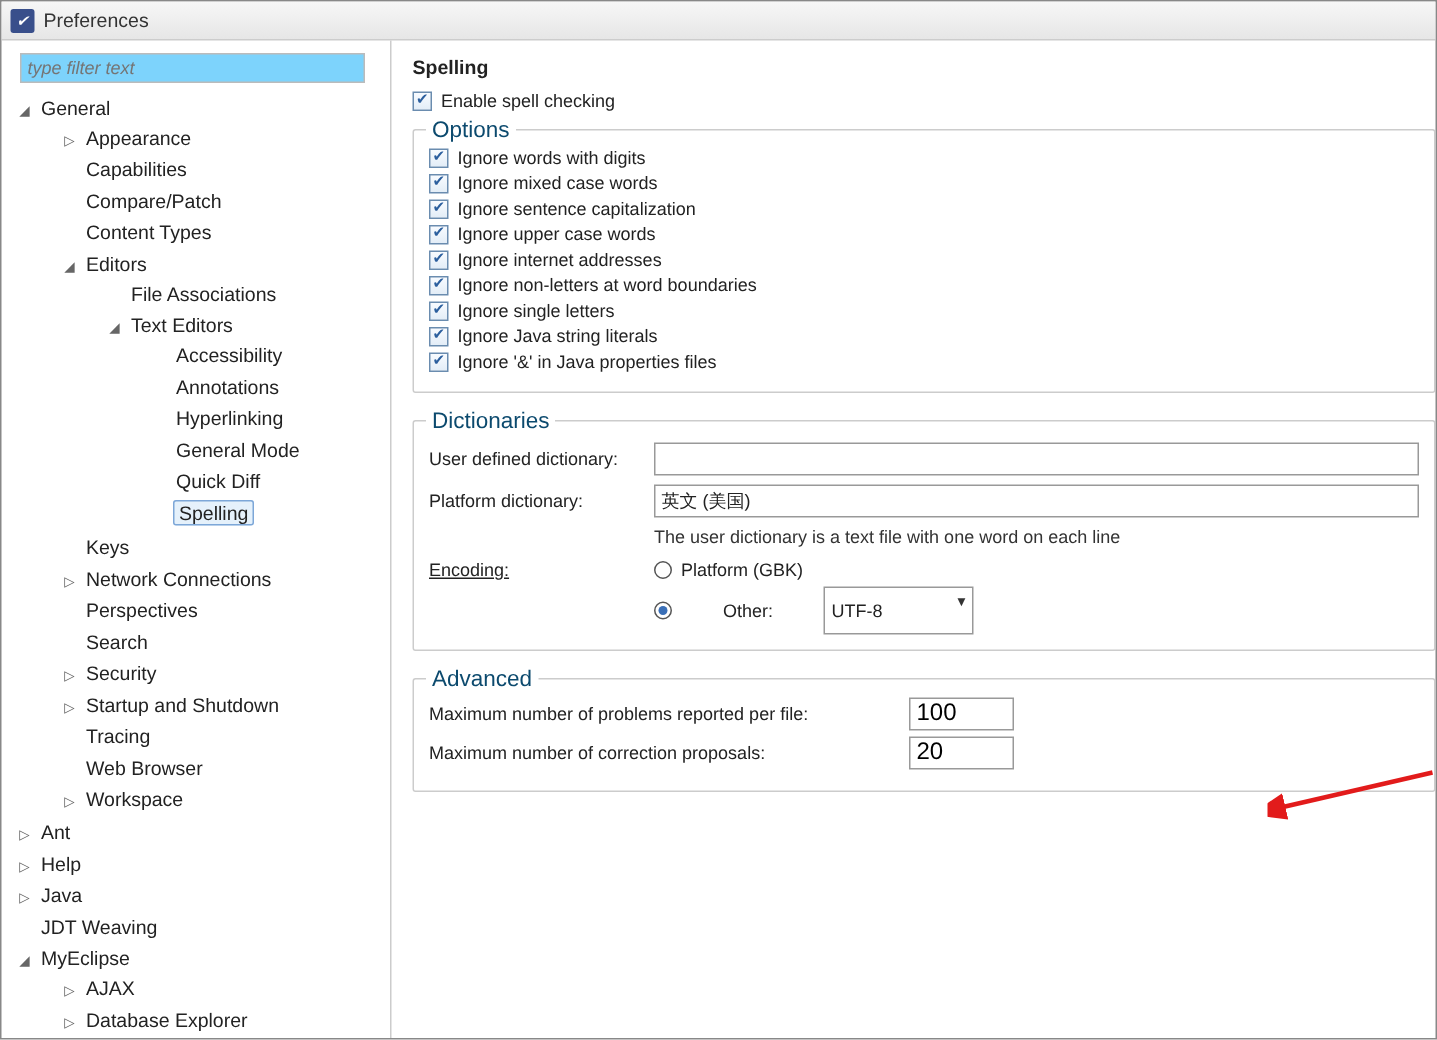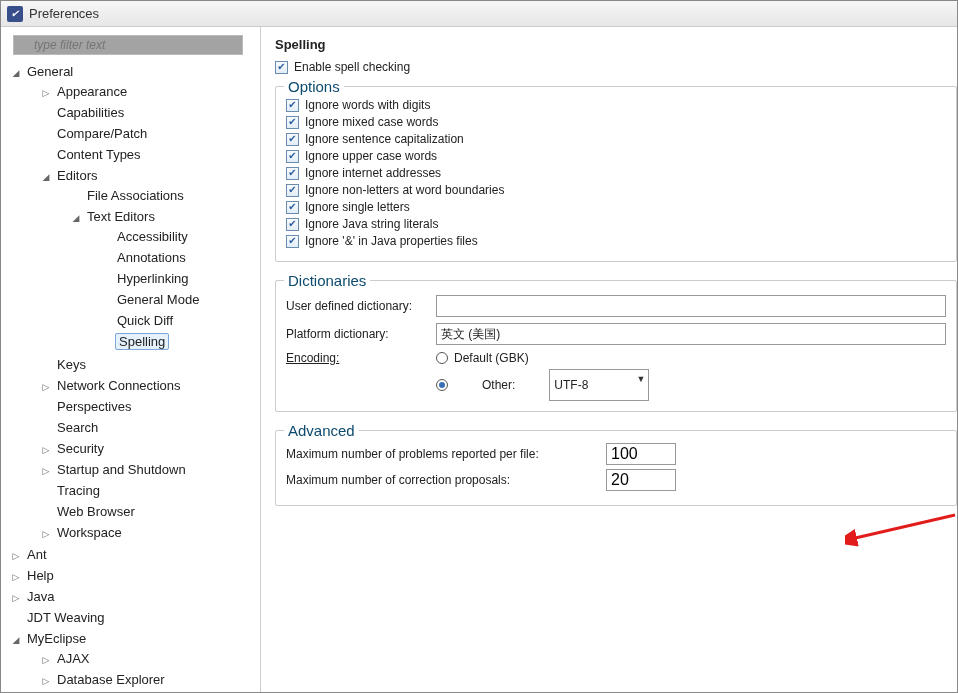--- a/index.html
+++ b/index.html
@@ -40,26 +40,26 @@
   
   .left {
     width:260px; min-width:260px;
     border-right:1px solid #ccc;
     padding:8px 4px 4px 8px;
     overflow-y:auto;
   }
   .filter {
     width: 230px;
     border:1px solid #bbb;
-    padding:2px 20px;
+    padding:2px 4px;
     font-size:12px;
     font-style:italic;
     color:#444;
     margin: 0 0 6px 4px;
-    background:#a3a3a3;
+    background:#7dd3fc;
   }
   .tree { list-style:none; padding-left:0; font-size:13px;}
   .tree li { position:relative; padding:1px 0 1px 16px; line-height:19px;}
   .tree ul { list-style:none; padding-left:14px;}
   .tw { display:inline-block; width:10px; text-align:center; color:#666; font-size:9px; position:absolute; left:2px; top:3px;}
   .node-label {padding:0 2px;}
   .selected {
     border:1px solid #7da7d8;
     background:#e5f1fb;
     padding:0 3px;
@@ -228,27 +228,28 @@
     <div class="fieldset">
       <div class="legend">Dictionaries</div>
       <div class="dict-row">
         <span class="dict-label">User defined dictionary:</span>
         <input class="dict-input" value="" style="">
       </div>
       <div class="dict-row">
         <span class="dict-label">Platform dictionary:</span>
         <div class="dict-input">英文 (美国)</div>
       </div>
+      <div class="dict-hint">The user dictionary is a text file with one word on each line</div>
 
       <div style="display:flex;">
         <div style="width:150px;text-decoration:underline;">Encoding:</div>
         <div>
           <div style="display:flex;align-items:center;margin-bottom:4px;">
             <span class="radio"></span>
-            <span>Default (GBK)</span>
+            <span>Platform (GBK)</span>
           </div>
           <div style="display:flex;align-items:center;gap:28px;">
             <span class="radio selected-dot"></span>
             <span>Other:</span>
             <span class="combo">
               <span>UTF-8</span>
               <span class="caret">▼</span>
             </span>
           </div>
         </div>

